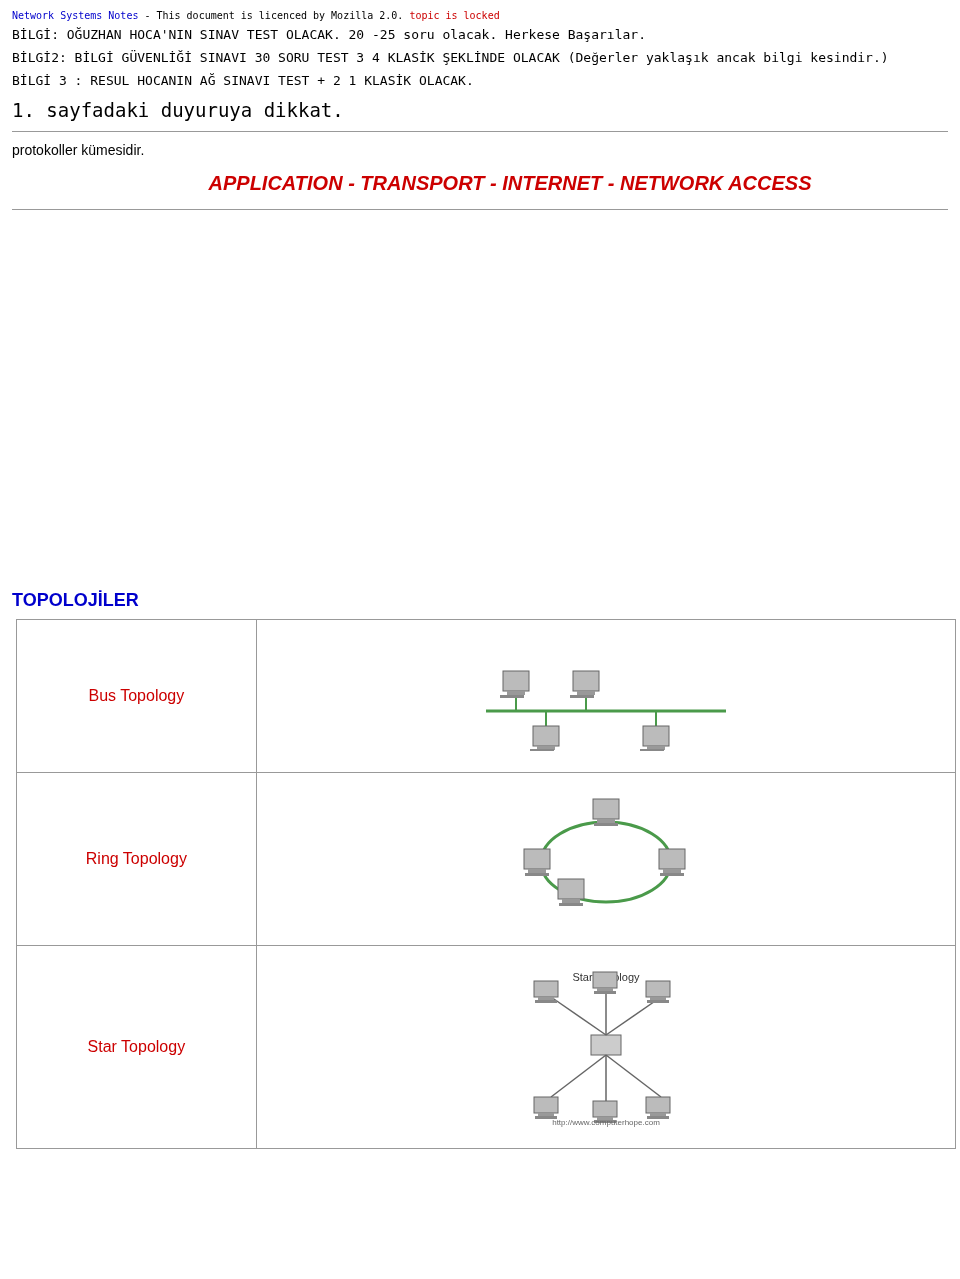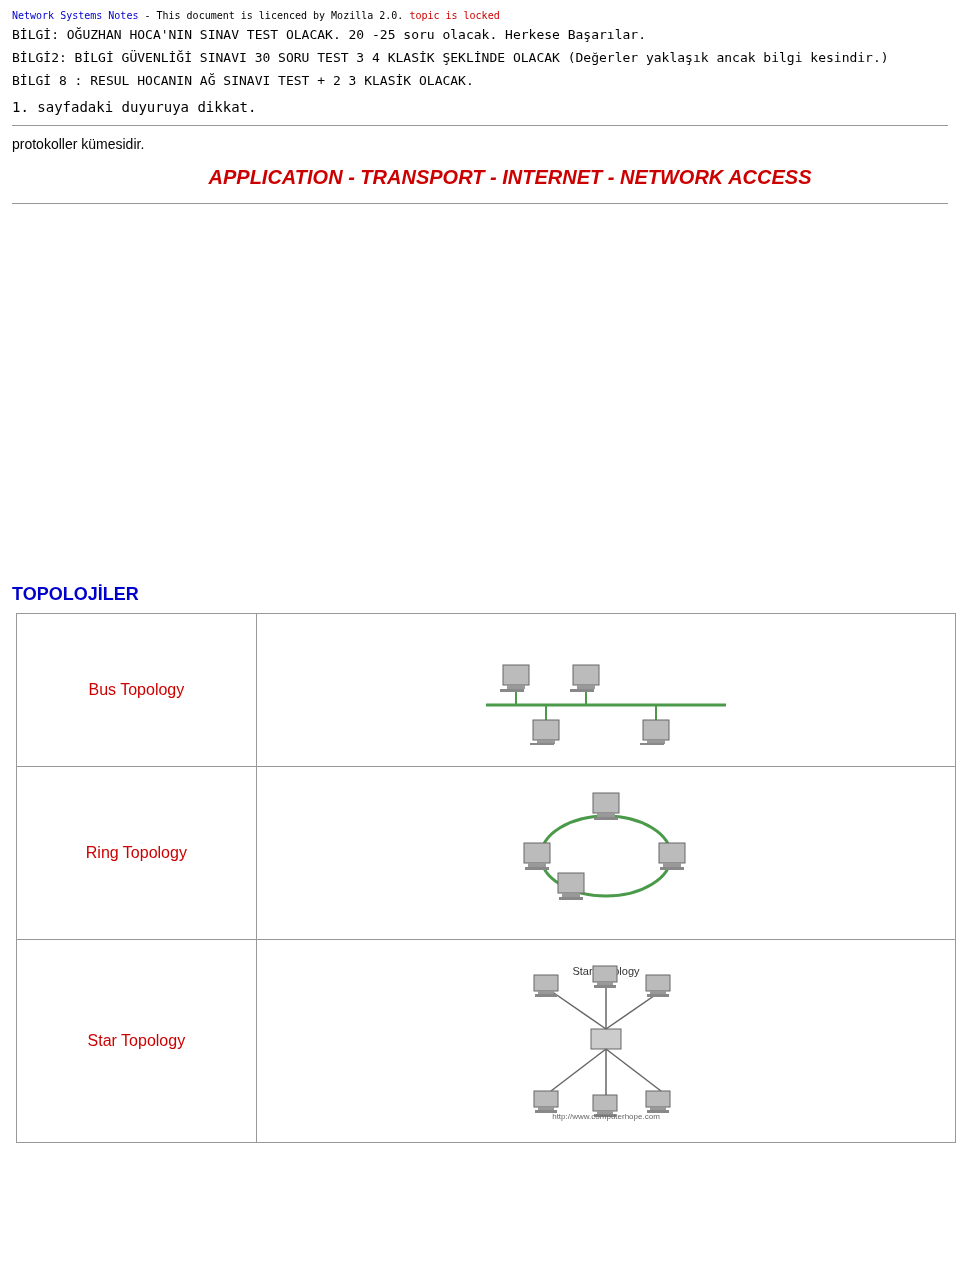--- a/index.html
+++ b/index.html
@@ -80,33 +80,33 @@
       width: 700px;
       text-align: center;
       background: #fff;
     }
     
     .bus-svg { display: block; margin: 0 auto; }
     
     .spacer { height: 350px; }
     .sayfadaki {
       font-family: monospace;
-      font-size: 14px;
+      font-size: 19px;
       margin: 8px 0 10px 0;
     }
   </style>
 </head>
 <body>
 
 <div class="header-line">
   <span class="title-text">Network Systems Notes</span><span> - This document is licenced by Mozilla 2.0. </span><span class="locked-text">topic is locked</span>
 </div>
 <div class="body-text">BİLGİ: OĞUZHAN HOCA'NIN SINAV TEST OLACAK. 20 -25 soru olacak. Herkese Başarılar.</div>
 <div class="body-text">BİLGİ2: BİLGİ GÜVENLİĞİ SINAVI 30 SORU TEST 3 4 KLASİK ŞEKLİNDE OLACAK (Değerler yaklaşık ancak bilgi kesindir.)</div>
-<div class="body-text">BİLGİ 8 : RESUL HOCANIN AĞ SINAVI TEST + 2 3 KLASİK OLACAK.</div>
+<div class="body-text">BİLGİ 3 : RESUL HOCANIN AĞ SINAVI TEST + 2 1 KLASİK OLACAK.</div>
 
 <div class="sayfadaki">1. sayfadaki duyuruya dikkat.</div>
 
 <hr class="section-divider">
 
 <div class="protokoller-text">protokoller kümesidir.</div>
 
 <div class="application-text">APPLICATION - TRANSPORT - INTERNET - NETWORK ACCESS</div>
 
 <hr class="section-divider">

